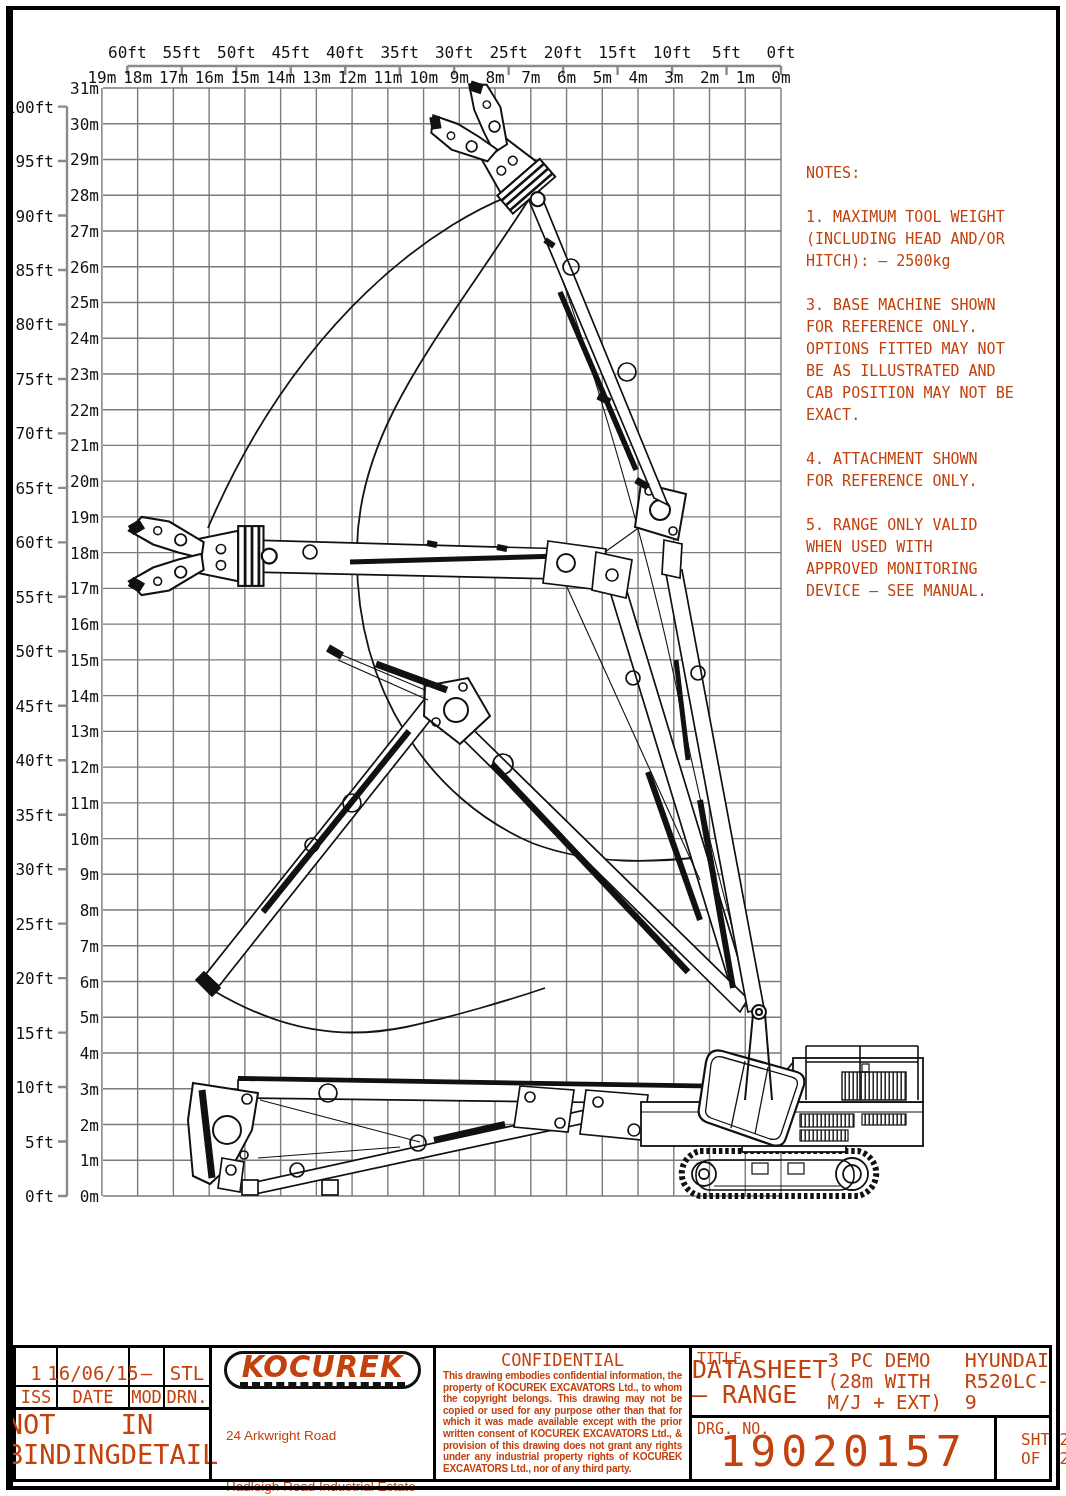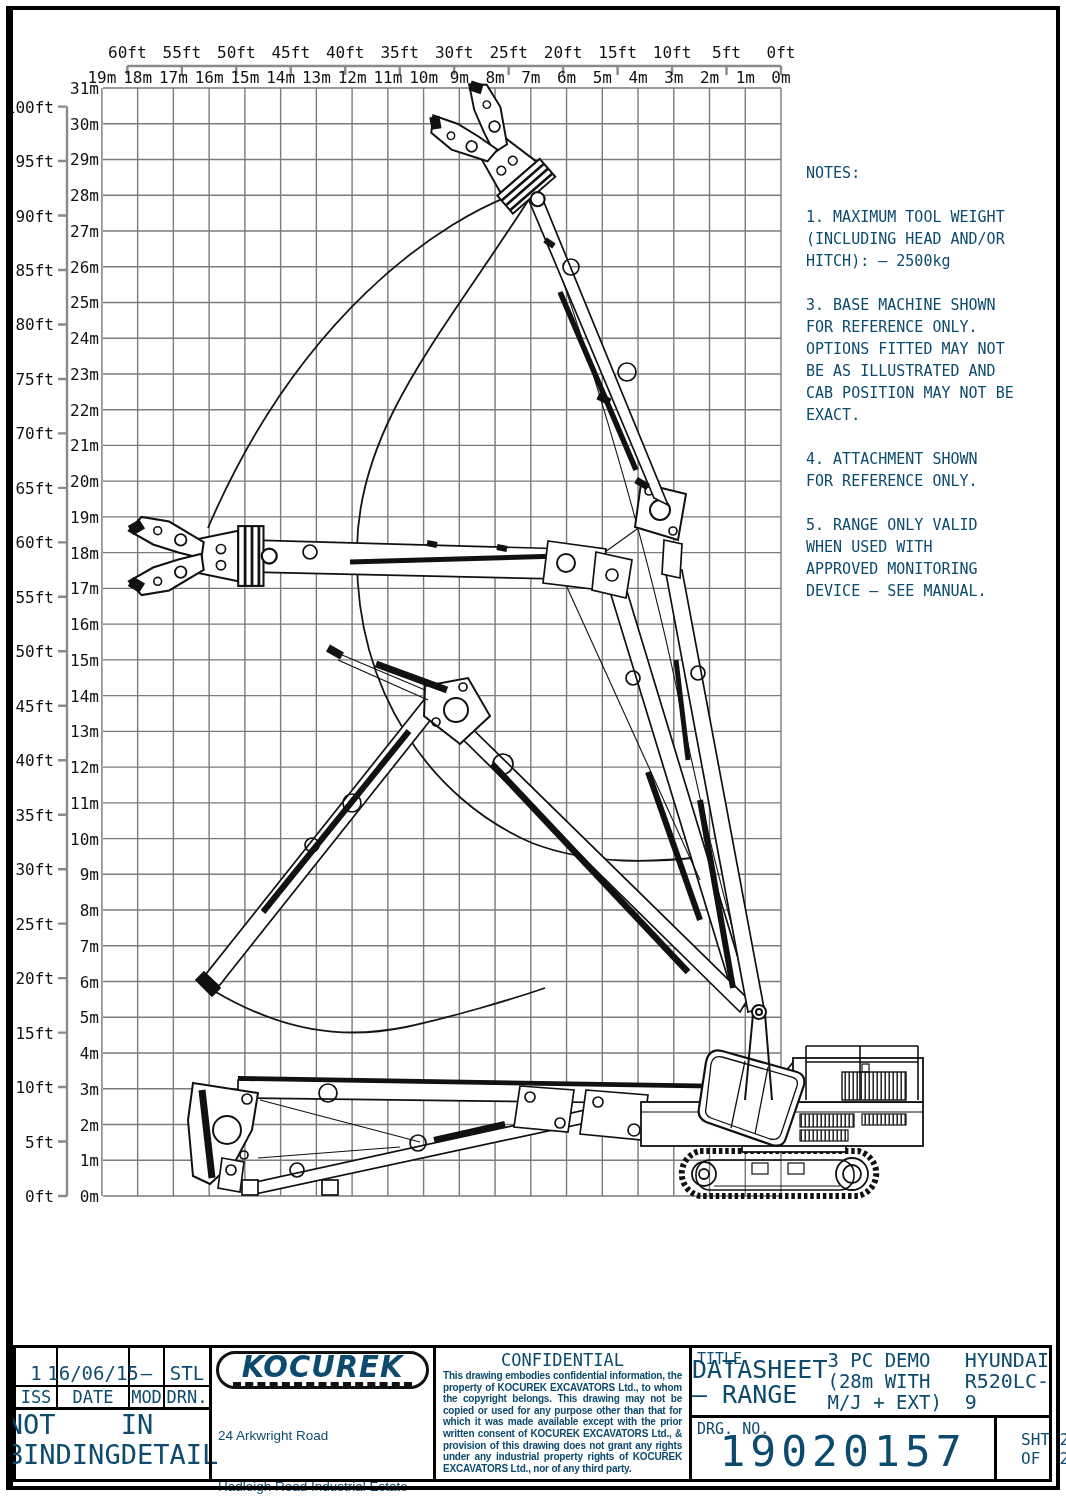--- a/index.html
+++ b/index.html
@@ -1,37 +1,37 @@
 <!DOCTYPE html>
 <html><head>
 <meta charset="utf-8">
 <style>
   html,body{margin:0;padding:0;background:#e8e8e8;}
   .page{position:relative;width:1066px;height:1496px;background:#fff;overflow:hidden;
-        font-family:"DejaVu Sans Mono",monospace;color:#0c4a6e;}
+        font-family:"DejaVu Sans Mono",monospace;color:#c2410c;}
   .page-border{position:absolute;inset:6px;border:4px solid #000;border-left-width:7px;pointer-events:none;z-index:50;}
   svg text{font-family:"DejaVu Sans Mono",monospace;fill:#111;}
   .axlab{font-size:16px;}
   
   .notes{position:absolute;left:806px;top:162px;width:240px;font-size:15px;line-height:22px;}
   .note-para{white-space:pre-line;margin:0 0 22px 0;}
   
   .tblock{position:absolute;left:13px;top:1345px;width:1039px;height:137px;border:3px solid #000;
           display:flex;box-sizing:border-box;background:#fff;z-index:40;}
   .tblock *{box-sizing:border-box;}
   .sec1{width:193px;display:flex;flex-direction:column;}
   .rev-table{display:flex;height:62px;border-bottom:3px solid #000;}
   .rev-col{display:flex;flex-direction:column;border-right:2px solid #000;}
   .rev-col:last-child{border-right:none;justify-content:center;}
   .rev-val{flex:1;display:flex;align-items:flex-end;justify-content:center;font-size:19px;padding-bottom:1px;}
   .rev-hdr{border-top:2px solid #000;height:22px;display:flex;align-items:center;justify-content:center;font-size:17px;}
   .w-iss{width:42px}.w-date{width:72px}.w-mod{width:35px}.w-drn{flex:1}
   .notbinding{flex:1;display:flex;flex-direction:row;justify-content:center;
               font-size:27px;line-height:30px;}
-  .sec2{width:224px;border-left:3px solid #000;display:flex;flex-direction:column;padding:3px 4px;}
+  .sec2{width:224px;border-left:3px solid #000;display:flex;flex-direction:column;padding:3px 12px;}
   .logo-box{border:3px solid #111;border-radius:22px;height:54px;display:flex;flex-direction:column;
             align-items:center;justify-content:center;margin-bottom:4px;}
   .logo-text{font-family:"DejaVu Sans",sans-serif;font-weight:bold;font-style:italic;font-size:29px;
              letter-spacing:1px;line-height:26px;transform:scaleY(1.05);}
   .logo-dash{width:86%;border-top:4px dashed #111;margin-top:2px;}
   .addr{font-family:"Liberation Sans",sans-serif;font-size:13.5px;line-height:17px;white-space:pre;padding-left:2px;}
   .sec3{width:256px;border-left:3px solid #000;padding:2px 7px;}
   .conf-hdr{text-align:center;font-size:17px;line-height:20px;}
   .conf-body{font-family:"Liberation Sans",sans-serif;font-weight:bold;font-size:10px;line-height:11.6px;
              text-align:justify;letter-spacing:-0.2px;}

